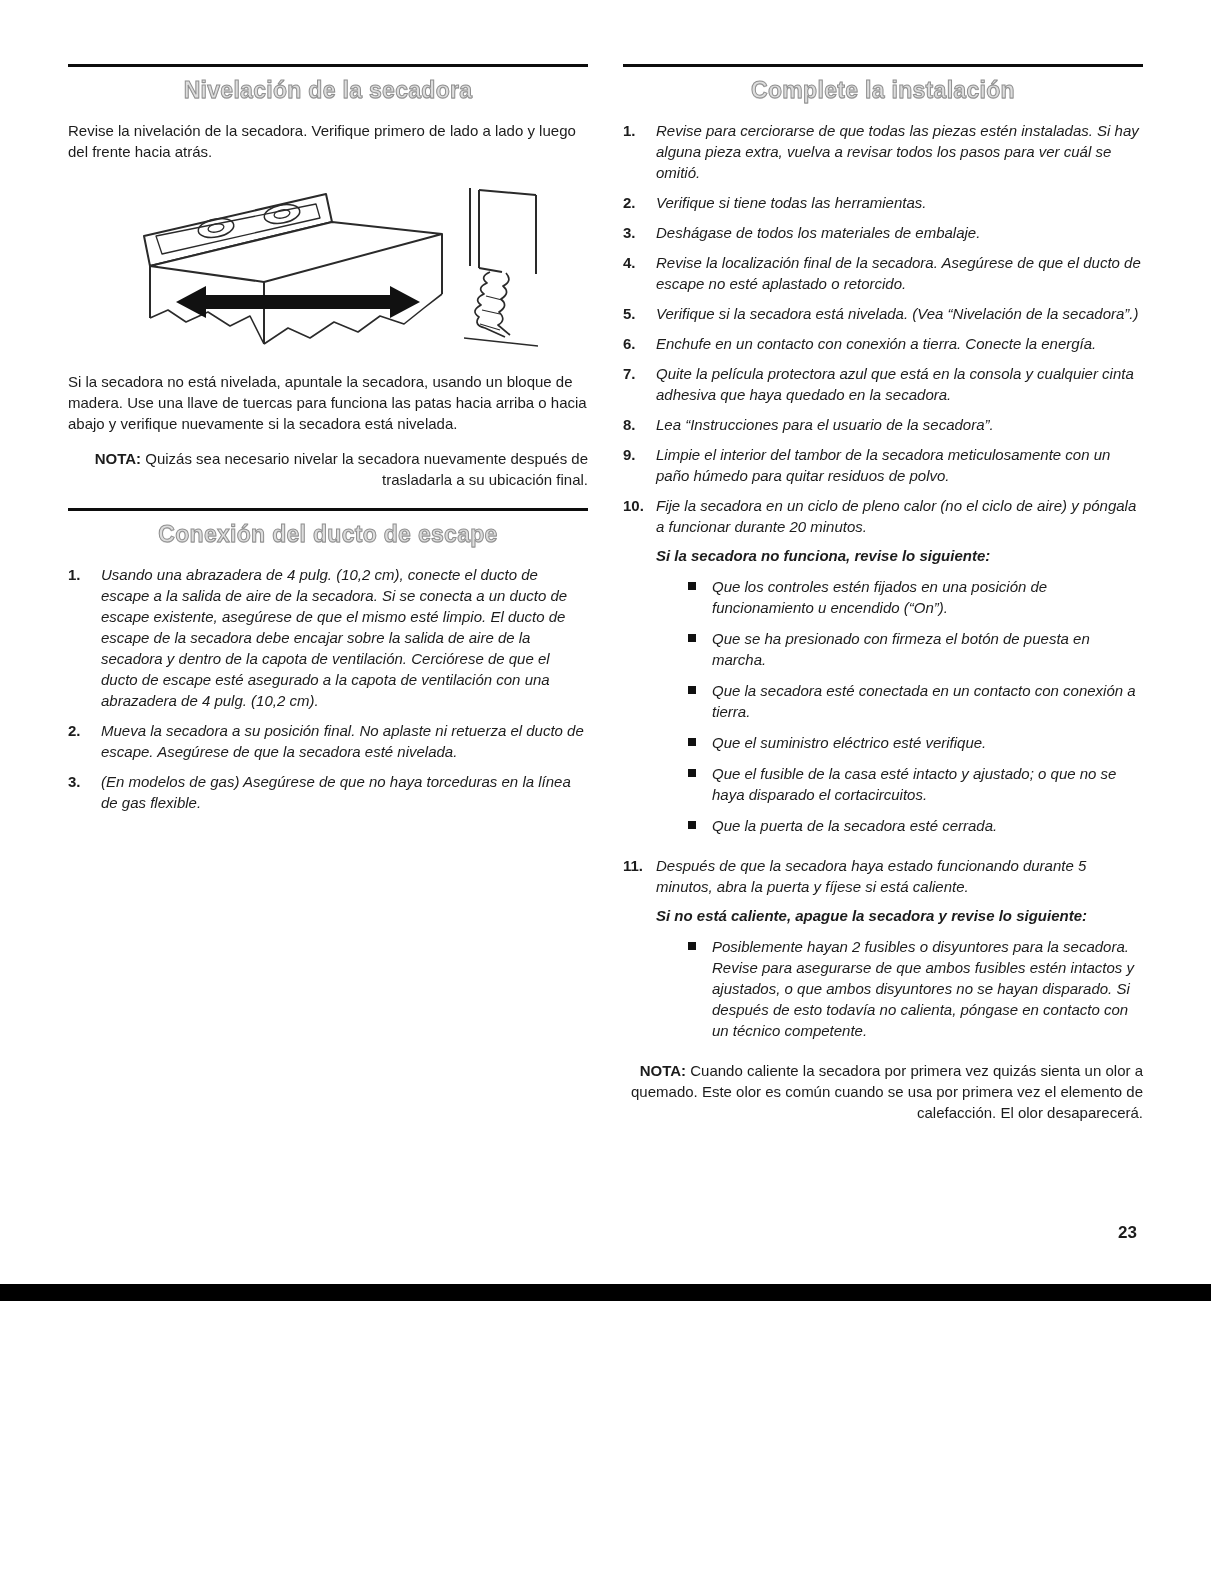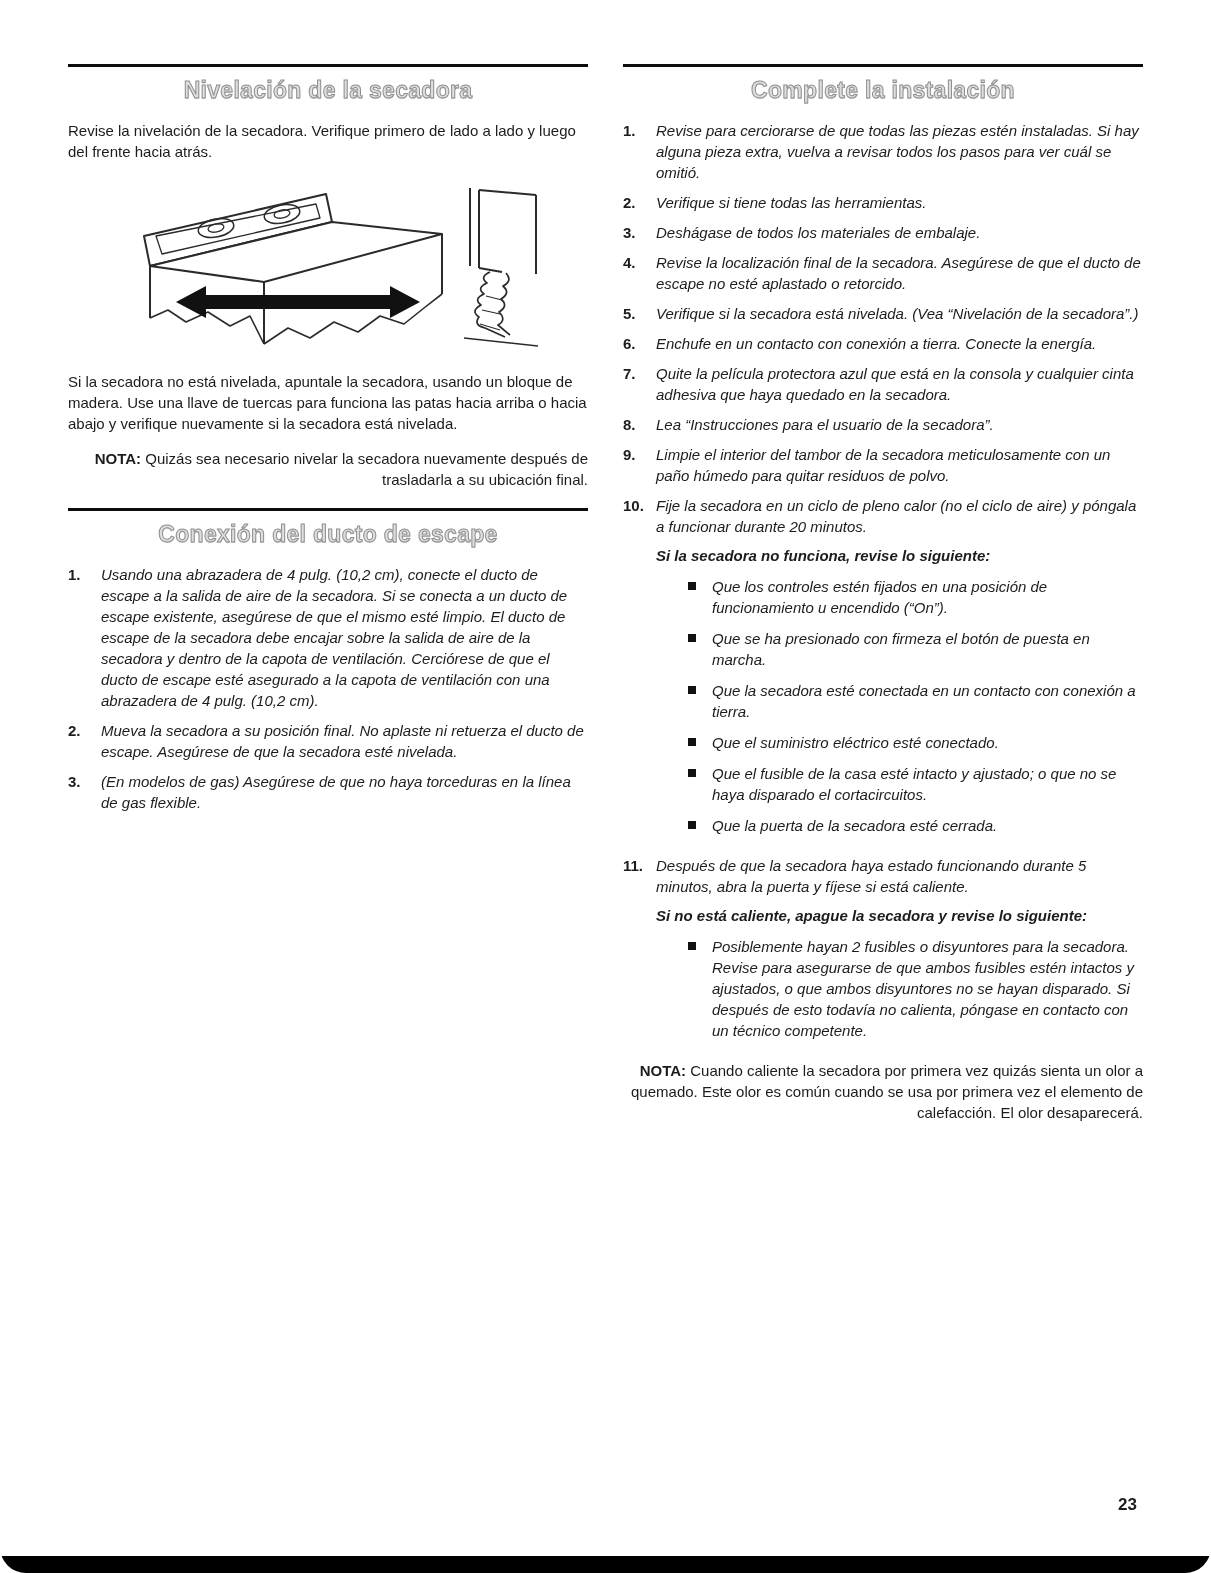--- a/index.html
+++ b/index.html
@@ -8,23 +8,22 @@
     width: 1211px;
     height: 1573px;
     background: #ffffff;
     font-family: "Liberation Sans", sans-serif;
     color: #1c1c1c;
     position: relative;
   }
   .page {
     position: relative;
     width: 1211px;
-    height: 1573px;
+    height: 1301px;
     overflow: hidden;
-    border-radius: 26px;
   }
   .columns {
     display: flex;
     gap: 35px;
     padding: 64px 68px 0 68px;
   }
   .col { width: 520px; flex: 0 0 520px; }
 
   .rule {
     border: none;
@@ -260,21 +259,21 @@
             <div class="bullet">
               <span class="bullet-marker"></span>
               <span class="bullet-text">Que se ha presionado con firmeza el botón de puesta en marcha.</span>
             </div>
             <div class="bullet">
               <span class="bullet-marker"></span>
               <span class="bullet-text">Que la secadora esté conectada en un contacto con conexión a tierra.</span>
             </div>
             <div class="bullet">
               <span class="bullet-marker"></span>
-              <span class="bullet-text">Que el suministro eléctrico esté conectado.</span>
+              <span class="bullet-text">Que el suministro eléctrico esté verifique.</span>
             </div>
             <div class="bullet">
               <span class="bullet-marker"></span>
               <span class="bullet-text">Que el fusible de la casa esté intacto y ajustado; o que no se haya disparado el cortacircuitos.</span>
             </div>
             <div class="bullet">
               <span class="bullet-marker"></span>
               <span class="bullet-text">Que la puerta de la secadora esté cerrada.</span>
             </div>
           </div>

